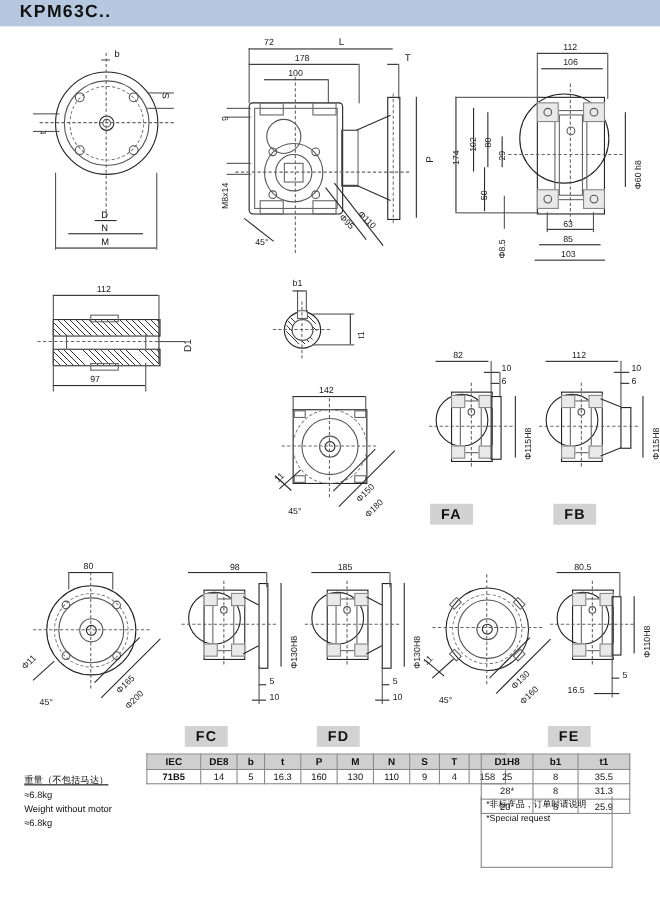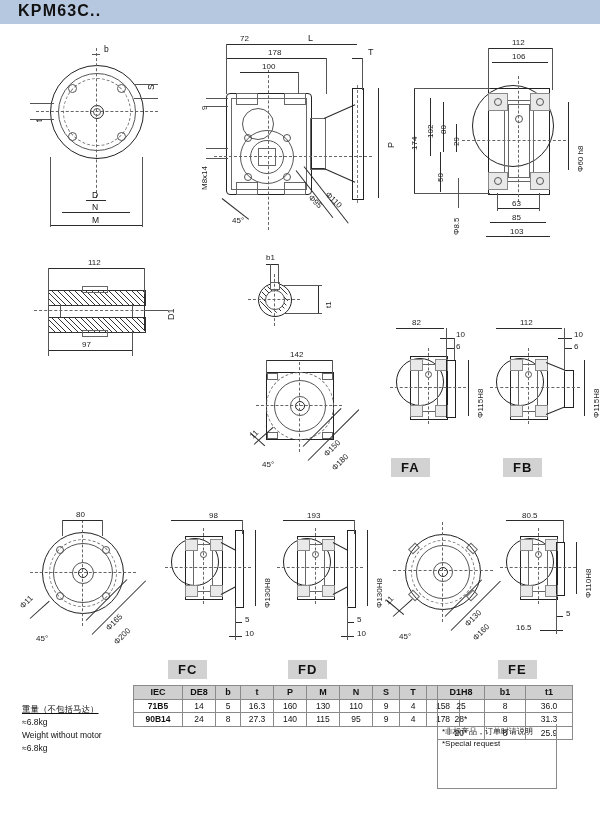--- a/index.html
+++ b/index.html
@@ -424,21 +424,21 @@
   <div class="ln" style="left:56px;top:82px;width:16px;height:1px;transform:rotate(-28deg);transform-origin:left center;"></div>
   <div class="box" style="left:70px;top:18px;width:7px;height:76px;"></div>
   <div class="dc-h" style="left:0px;top:55px;width:86px;"></div>
   <div class="dc-v" style="left:38px;top:16px;height:76px;"></div>
   <div class="ln h" style="left:6px;top:8px;width:71px;"></div>
   <div class="ln v thin" style="left:77px;top:8px;height:14px;"></div>
   <div class="ln v" style="left:90px;top:18px;height:76px;"></div>
   <div class="ln h" style="left:70px;top:110px;width:7px;"></div>
   <div class="ln h" style="left:64px;top:124px;width:13px;"></div>
   <div class="ln v thin" style="left:70px;top:94px;height:34px;"></div>
-  <div class="dim" style="left:30px;top:-1px;">193</div>
+  <div class="dim" style="left:30px;top:-1px;">185</div>
   <div class="dim v-txt" style="left:98px;top:96px;">Φ130H8</div>
   <div class="dim" style="left:80px;top:103px;">5</div>
   <div class="dim" style="left:80px;top:117px;">10</div>
 </div>
 <div class="badge" style="left:288px;top:660px;">FD</div>
 
 <div class="dwg" style="left:385px;top:512px;width:130px;height:140px;">
   <div class="circ" style="left:20px;top:22px;width:74px;height:74px;"></div>
   <div class="circ-d" style="left:26px;top:28px;width:62px;height:62px;"></div>
   <div class="circ-t" style="left:31px;top:33px;width:52px;height:52px;"></div>
@@ -513,48 +513,36 @@
         <td>14</td>
         <td>5</td>
         <td>16.3</td>
         <td>160</td>
         <td>130</td>
         <td>110</td>
         <td>9</td>
         <td>4</td>
         <td>158</td>
       </tr>
-      <tr>
-        <td class="iec">90B14</td>
-        <td>24</td>
-        <td>8</td>
-        <td>27.3</td>
-        <td>140</td>
-        <td>115</td>
-        <td>95</td>
-        <td>9</td>
-        <td>4</td>
-        <td>178</td>
-      </tr>
     </tbody>
 </table>
 
 <table id="aux-table">
   <thead>
       <tr id="aux-head">
         <th style="width: 40px;">D1H8</th>
         <th style="width: 34px;">b1</th>
         <th style="width: 40px;">t1</th>
       </tr>
     </thead>
   <tbody id="aux-body">
       <tr>
         <td>25</td>
         <td>8</td>
-        <td>36.0</td>
+        <td>35.5</td>
       </tr>
       <tr>
         <td>28*</td>
         <td>8</td>
         <td>31.3</td>
       </tr>
       <tr>
         <td>20*</td>
         <td>8</td>
         <td>25.9</td>

